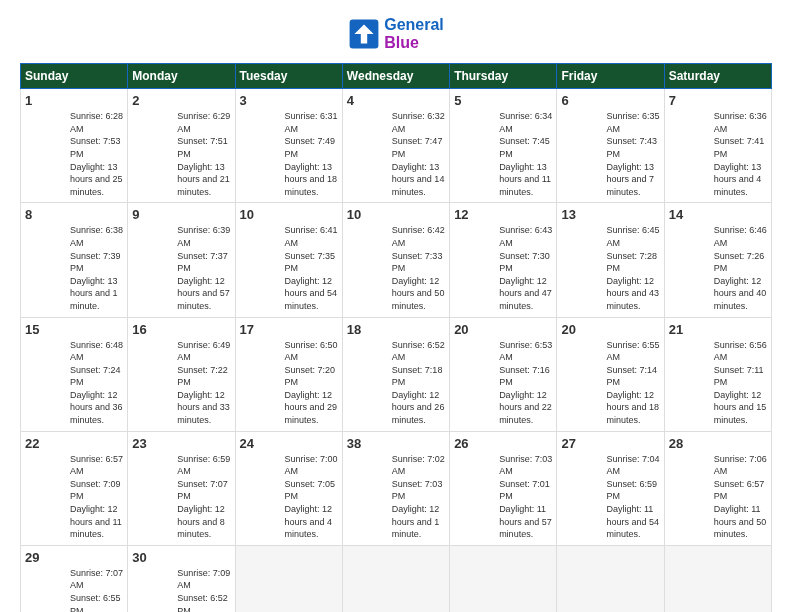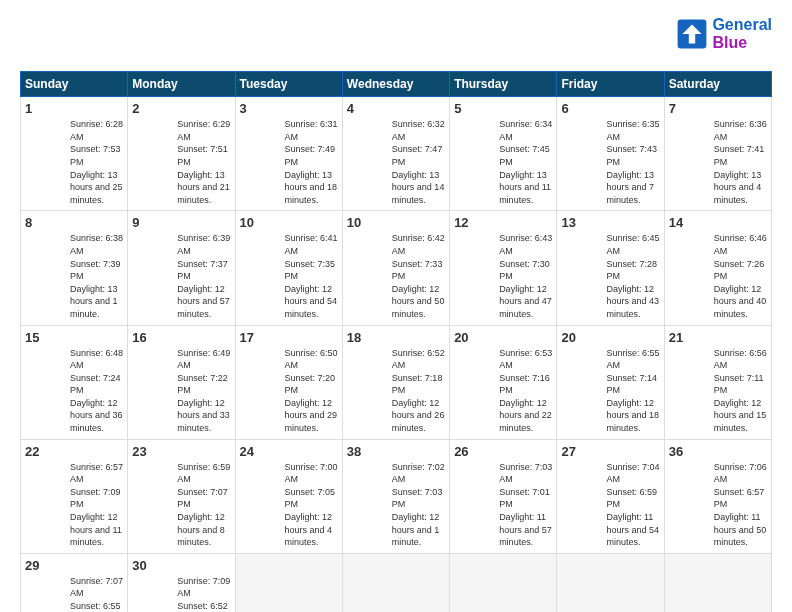--- a/index.html
+++ b/index.html
@@ -10,23 +10,23 @@
       height: 612px;
       overflow: hidden;
     }
     .page {
       width: 792px;
       height: 612px;
       padding: 16px 20px 10px 20px;
     }
     .header {
       display: flex;
-      justify-content: flex-end;
+      justify-content: center;
       align-items: flex-start;
-      margin-bottom: 20px;
+      margin-bottom: 12px;
     }
     .logo {
       display: flex;
       align-items: center;
     }
     .logo-icon {
       width: 32px;
       height: 32px;
       margin-right: 4px;
     }
@@ -41,21 +41,21 @@
     .subtitle {
       font-size: 15px;
       color: #333;
     }
     .calendar {
       width: 100%;
       border-collapse: collapse;
       table-layout: fixed;
     }
     .calendar thead tr {
-      background-color: #0c4a6e;
+      background-color: #14532d;
     }
     .calendar thead th {
       color: #fff;
       font-size: 12px;
       font-weight: bold;
       text-align: left;
       padding: 5px 4px;
       border: 1px solid #1565c0;
     }
     .calendar tbody tr {
@@ -337,21 +337,21 @@
       </td>
           <td>
         <span class="day-number">27</span>
         <div class="day-info">
           Sunrise: 7:04 AM<br>
           Sunset: 6:59 PM<br>
           Daylight: 11 hours and 54 minutes.
         </div>
       </td>
           <td>
-        <span class="day-number">36</span>
+        <span class="day-number">28</span>
         <div class="day-info">
           Sunrise: 7:06 AM<br>
           Sunset: 6:57 PM<br>
           Daylight: 11 hours and 50 minutes.
         </div>
       </td>
         </tr>
         <tr>
           <td>
         <span class="day-number">29</span>

